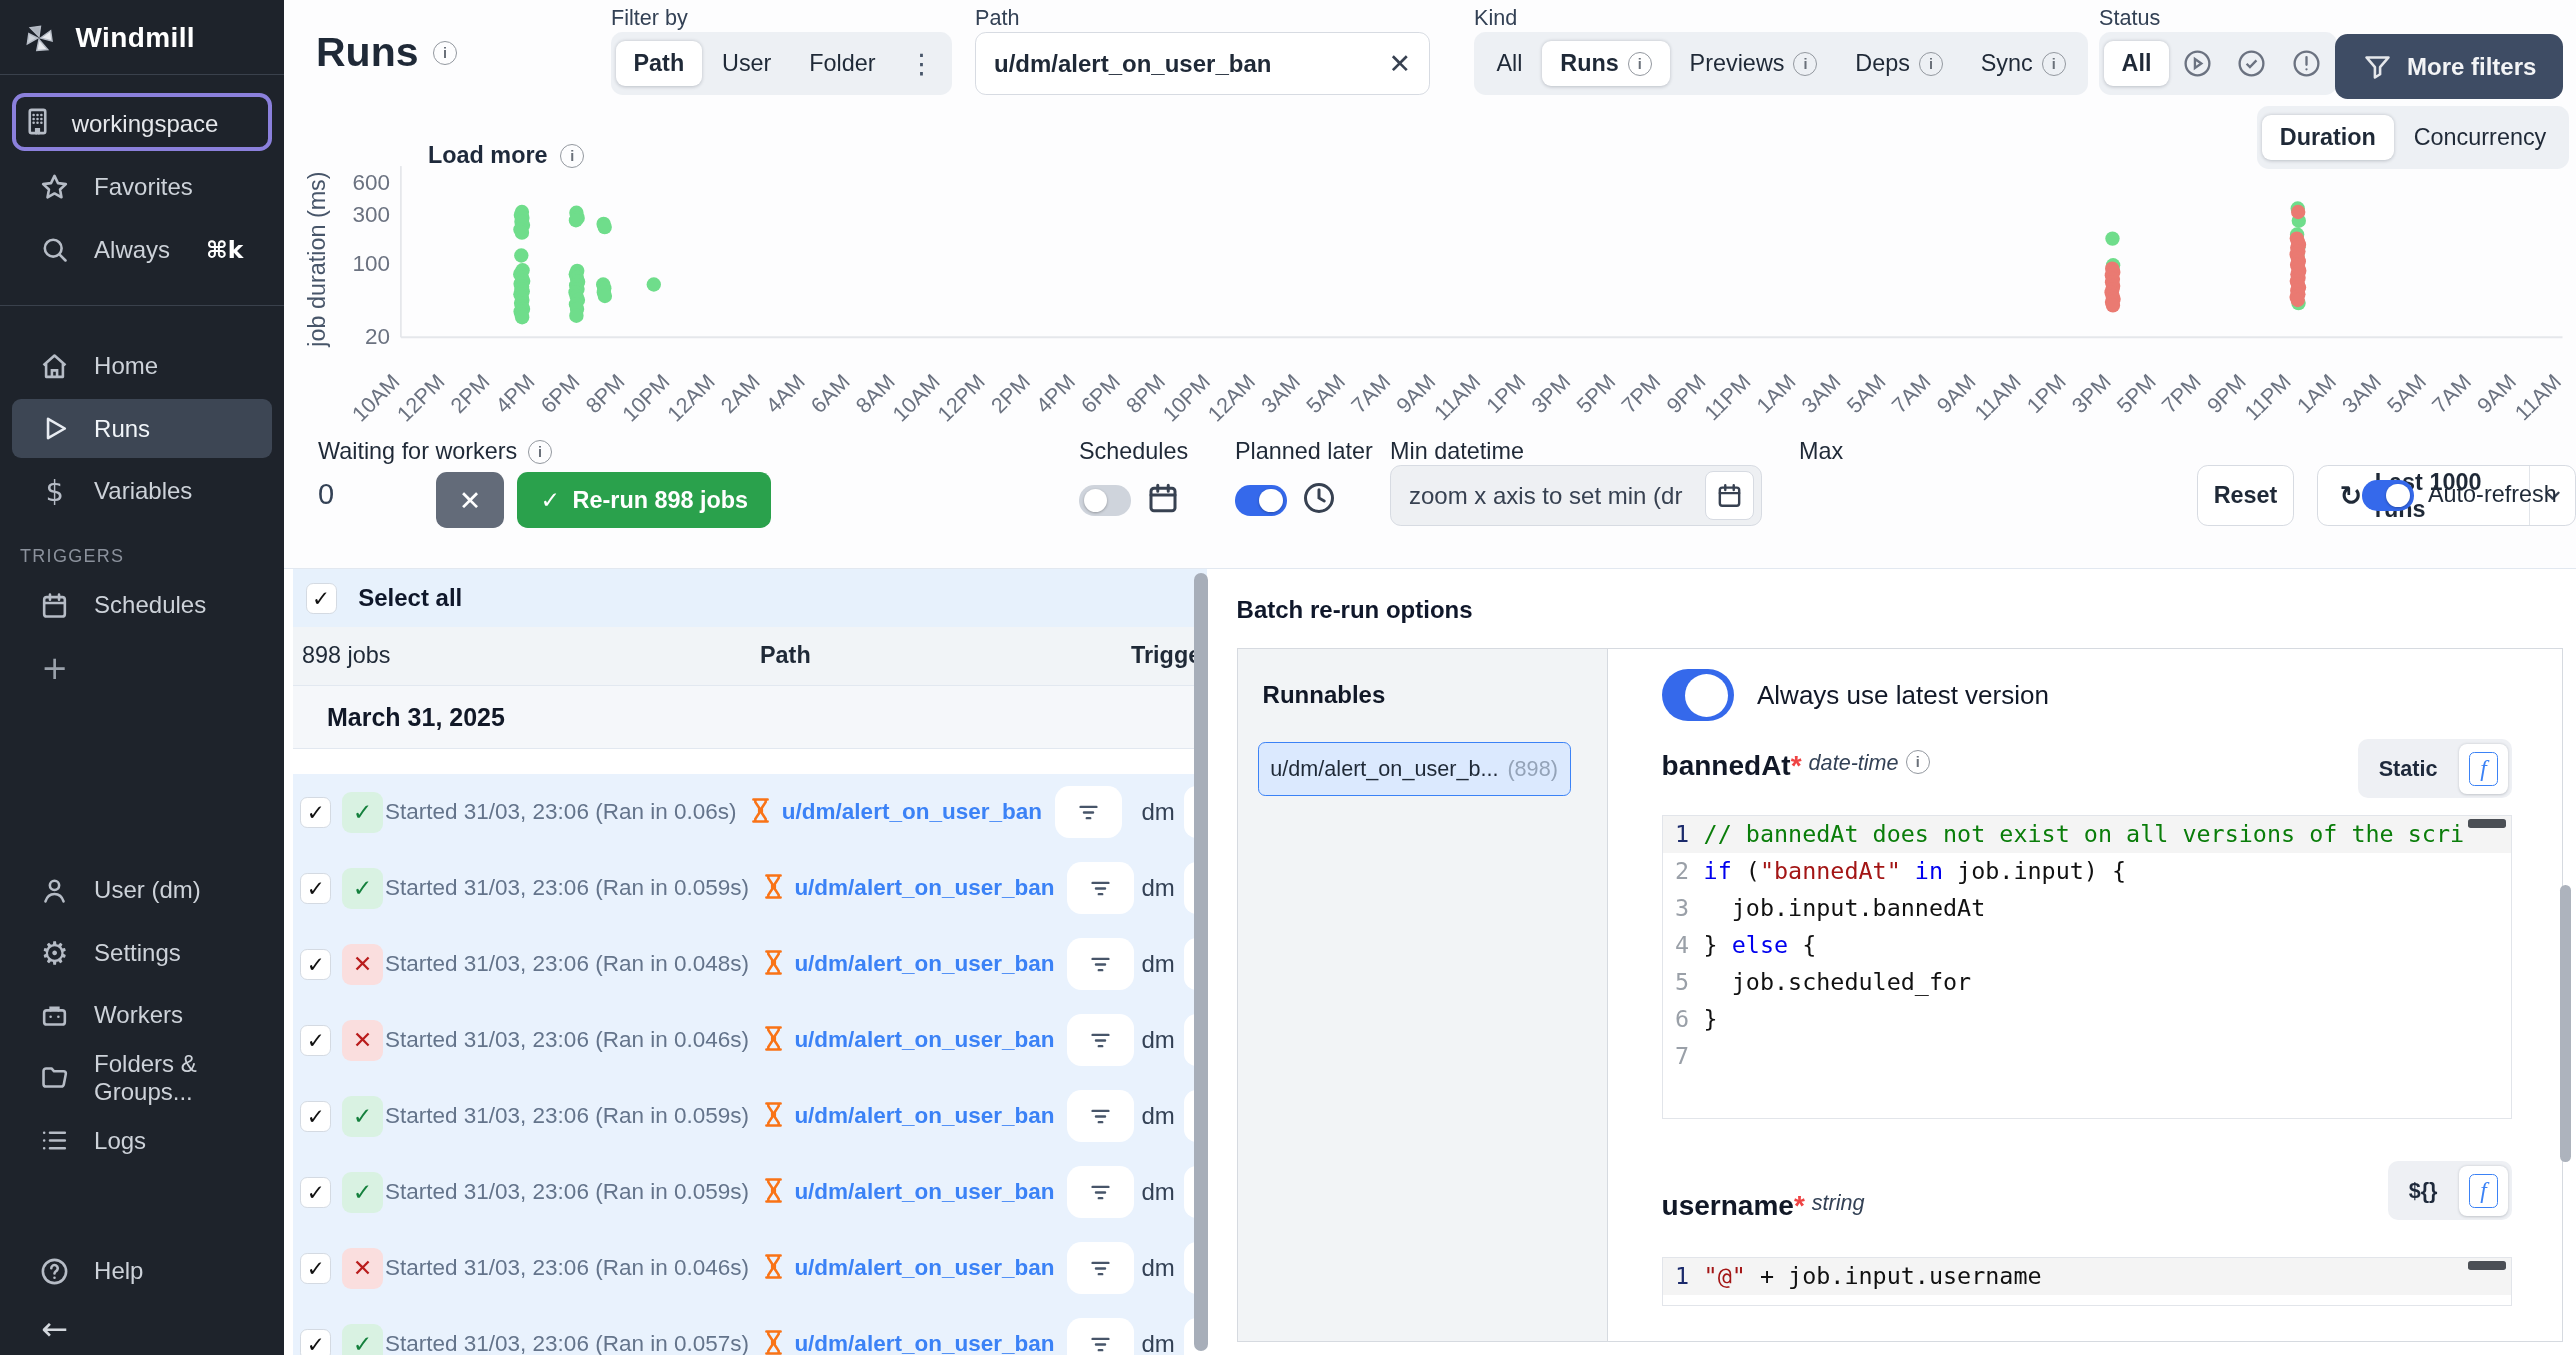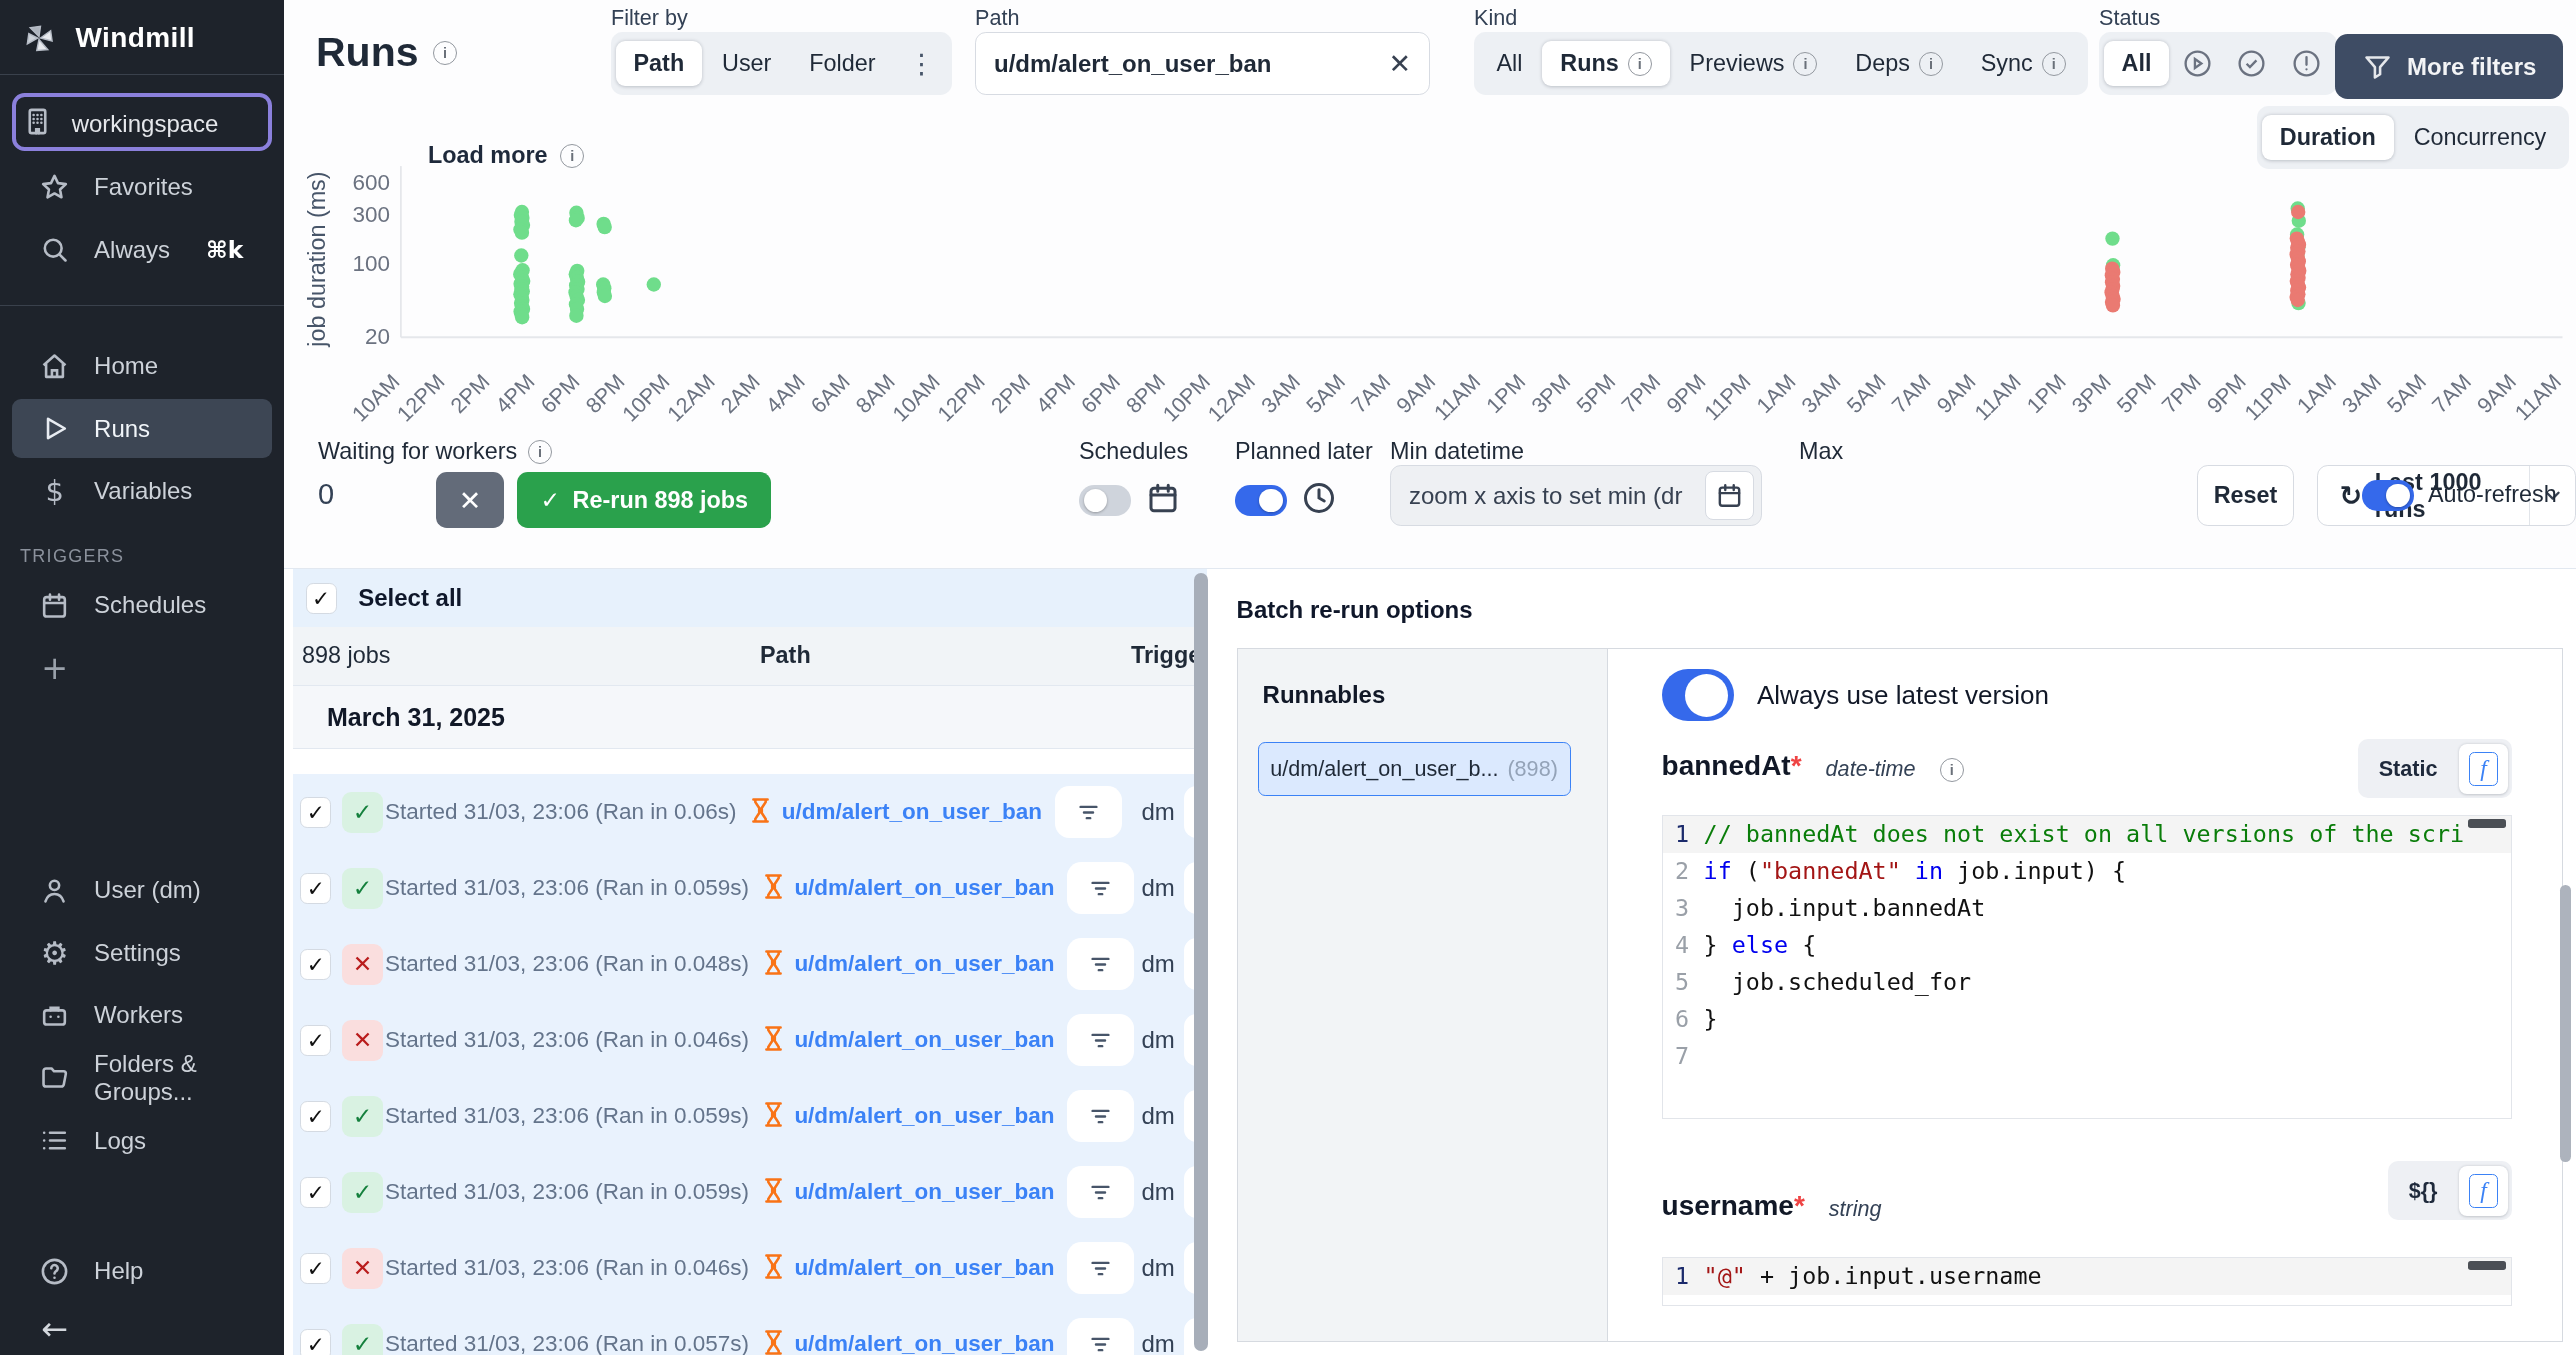--- a/index.html
+++ b/index.html
@@ -115,21 +115,21 @@
   .runn-lbl { position:absolute; left:25px; top:32px; font-size:24px; font-weight:bold; color:#111827; }
   .runn-item { position:absolute; left:20px; top:93px; width:313px; height:54px; background:#dbe9fe;
                border:1.8px solid #3b82f6; border-radius:7.2px; display:flex; align-items:center; justify-content:center;
                gap:9px; font-size:21.6px; color:#1f2937; }
   .runn-item .cnt { color:#94a3b8; }
   #form { flex:1; position:relative; }
   .toggle-lg { width:72px; height:52px; border-radius:26px; background:#3569eb; position:relative; display:inline-block; }
   .toggle-lg .knob { position:absolute; top:4.5px; right:5.4px; width:43px; height:43px; border-radius:50%; background:#fff; }
   .always-row { position:absolute; left:54px; top:20px; display:flex; align-items:center; gap:23.4px; }
   .always-row .lbl { font-size:26px; color:#111827; }
-  .field-head { position:absolute; left:54px; display:flex; align-items:flex-end; gap:24px; }
+  .field-head { position:absolute; left:54px; display:flex; align-items:flex-start; gap:7px; }
   .fname { font-size:28px; font-weight:bold; color:#111827; }
   .freq { color:#ef4444; }
   .ftype { font-size:21.6px; font-style:italic; color:#334155; }
   .tabs { position:absolute; display:flex; align-items:center; background:#eef0f4; border-radius:10px; padding:4.5px; gap:5.4px; height:59px; }
   .tabs .tlbl { font-size:21.6px; color:#1e293b; padding:0 16px; font-weight:600; }
   .f-btn { width:49px; height:50px; background:#fff; border-radius:8px; box-shadow:0 0.9px 2.7px rgba(15,23,42,.2);
            display:flex; align-items:center; justify-content:center; }
   .f-ico { width:29px; height:34px; border:1.8px solid #3b82f6; border-radius:5.4px; color:#3b82f6;
            font-family:"Liberation Serif", serif; font-style:italic; font-size:23.4px;
            display:flex; align-items:center; justify-content:center; }

